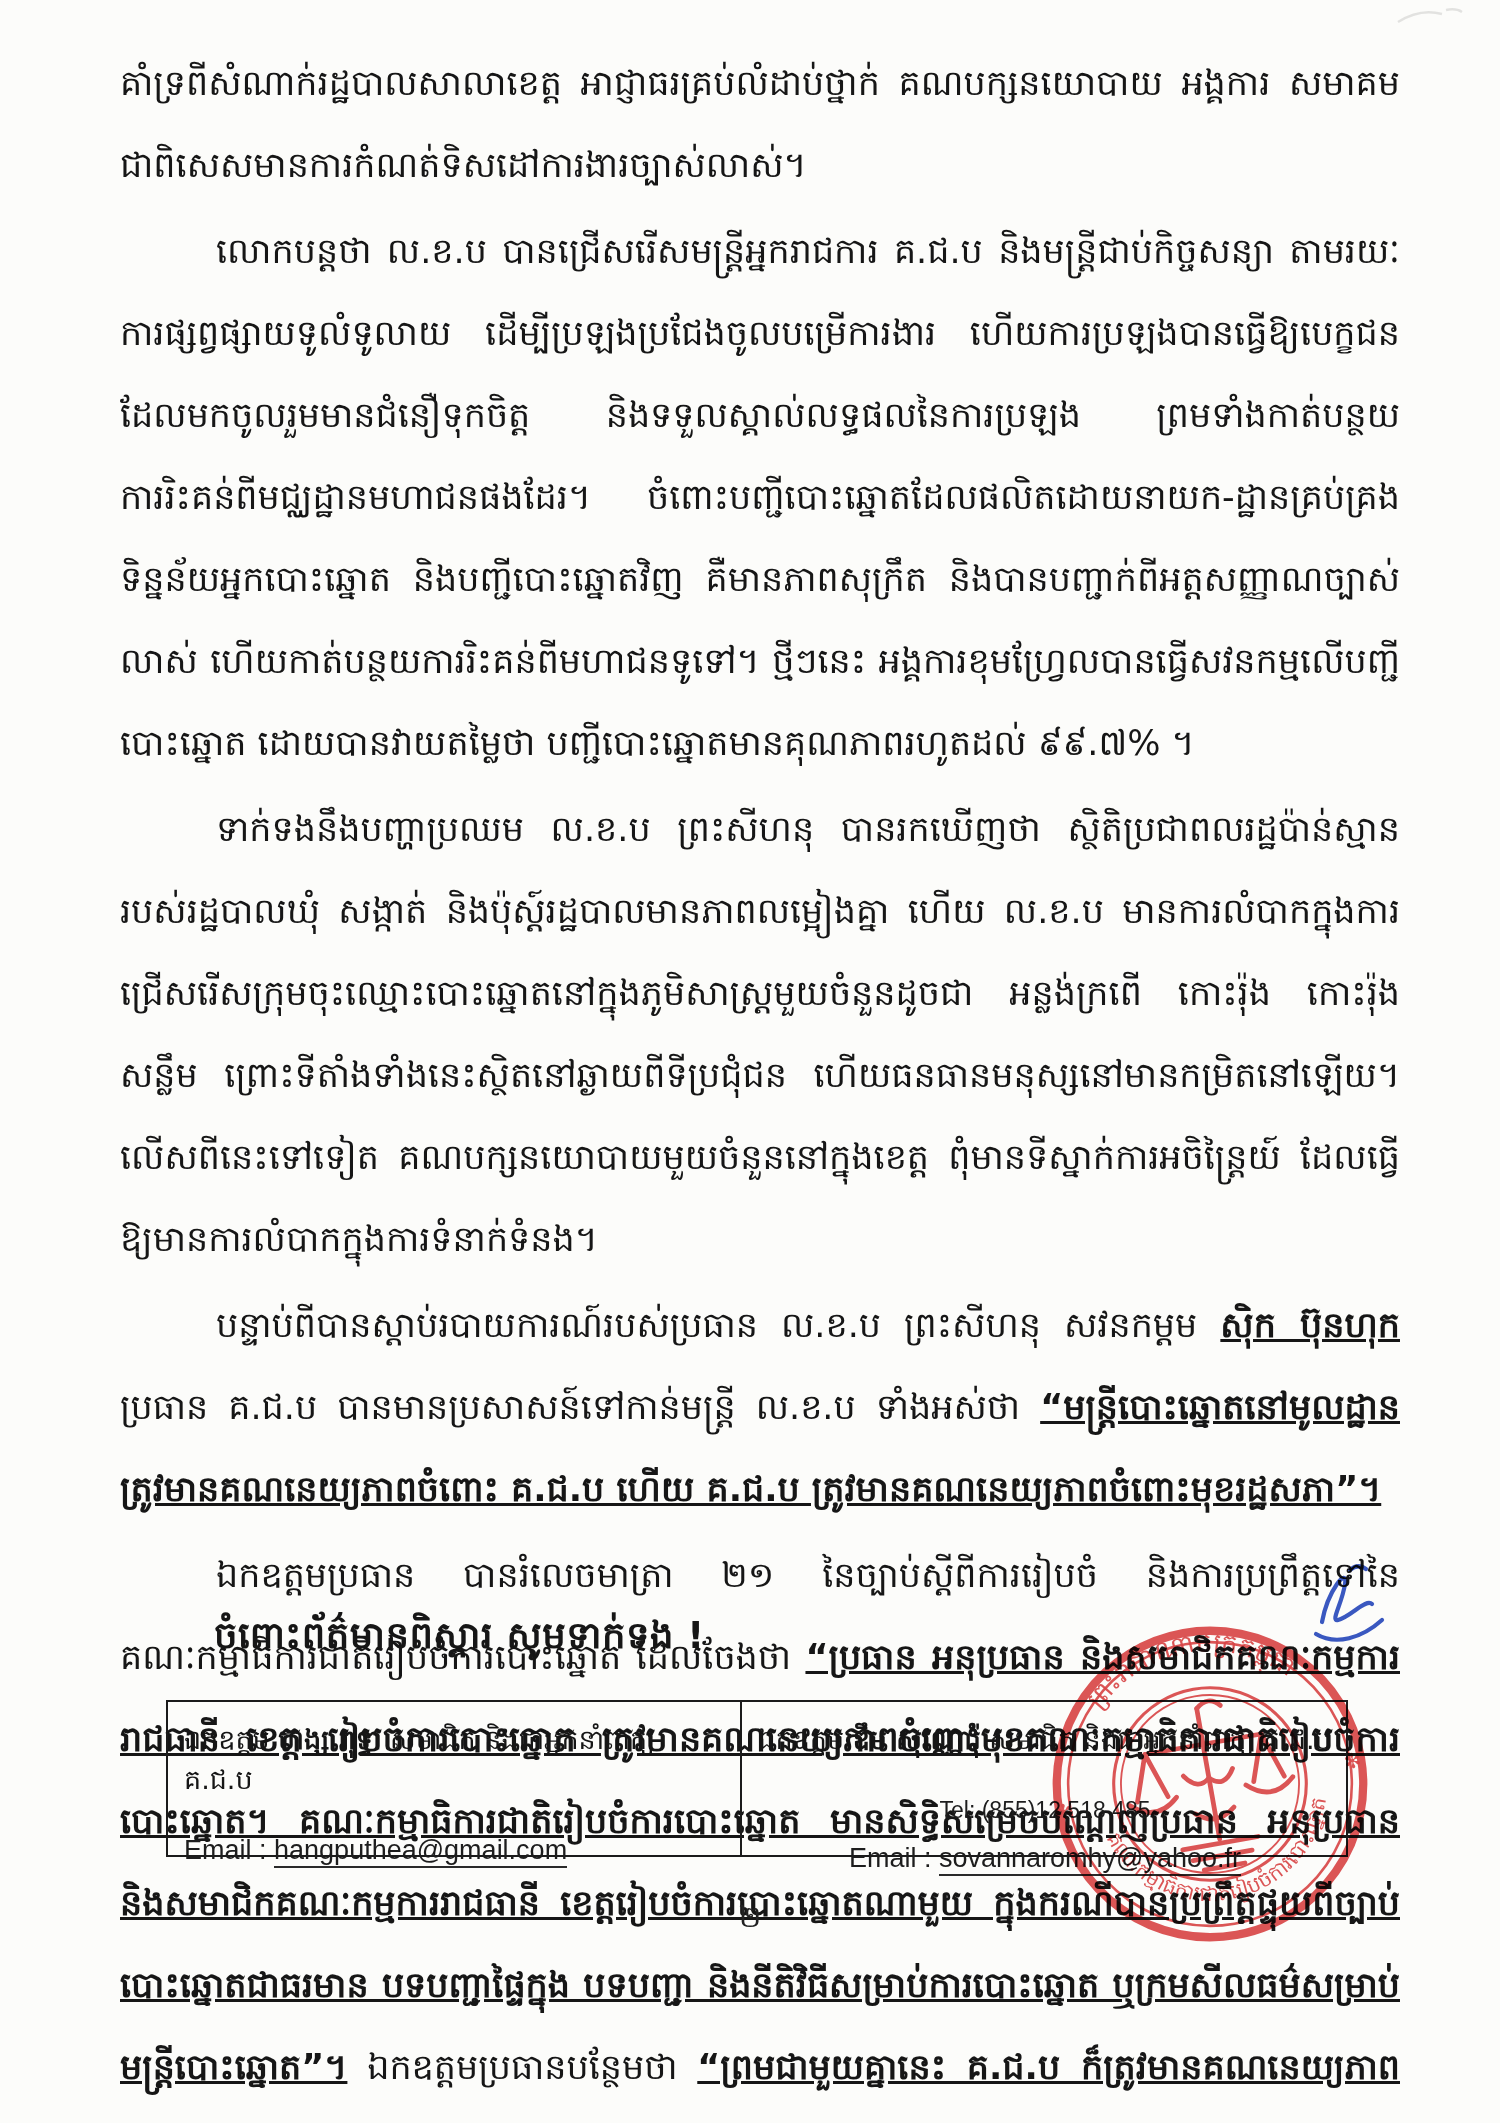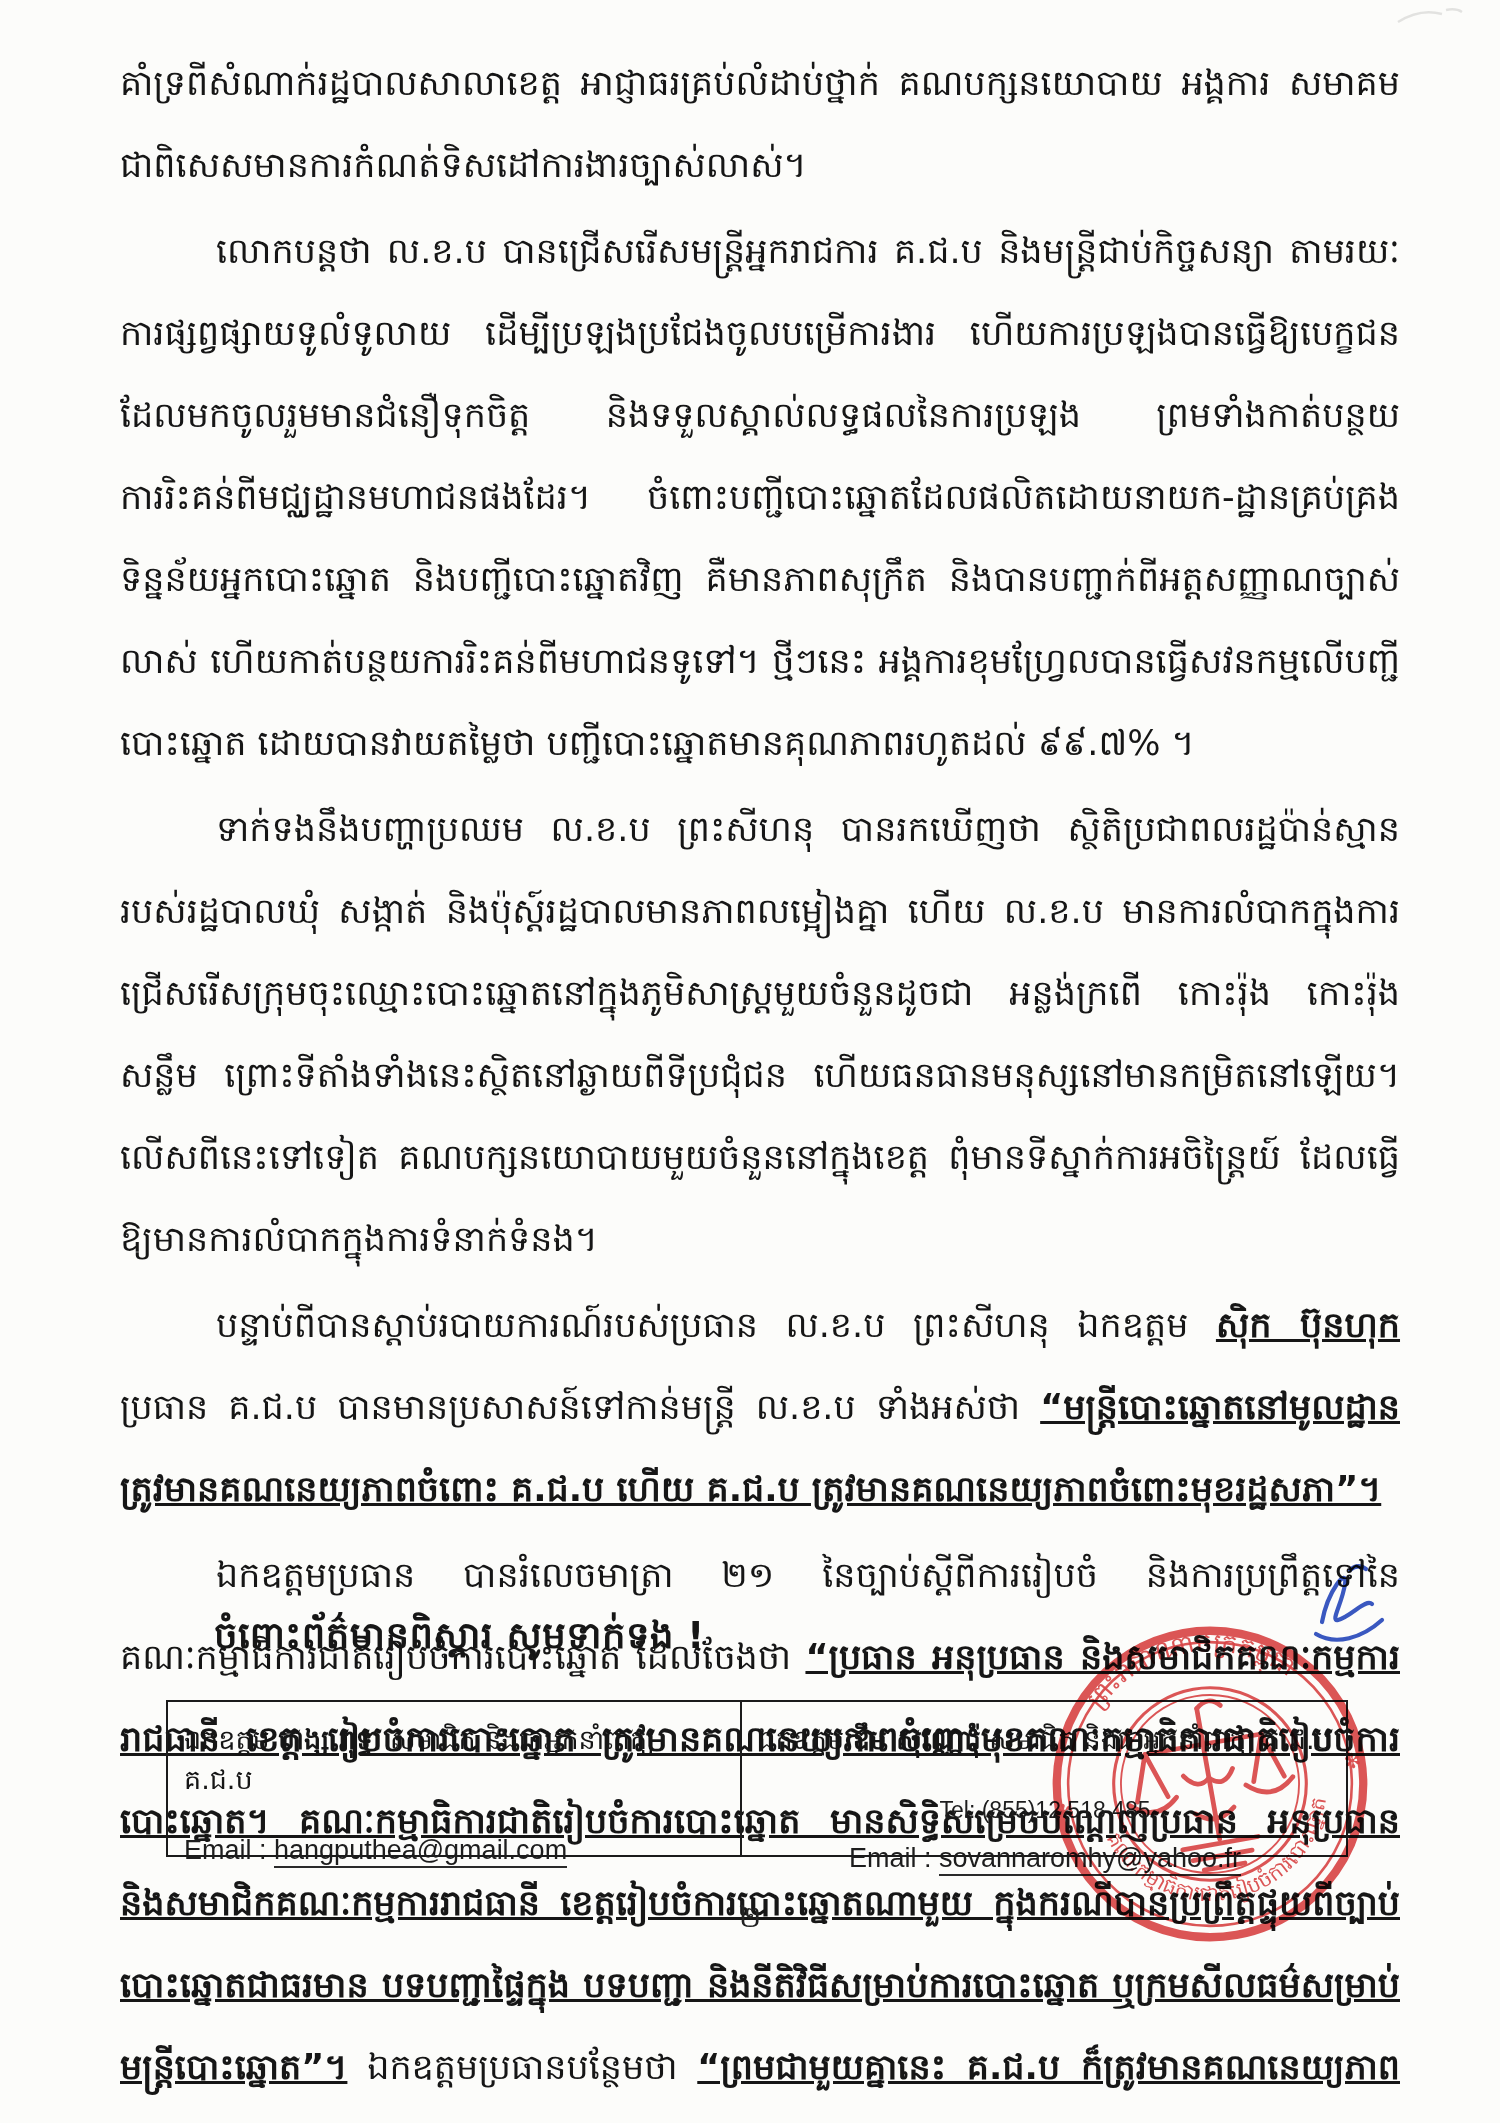--- a/index.html
+++ b/index.html
@@ -93,21 +93,21 @@
 </style>
 </head>
 <body>
 
 <div class="page">
 
   <div class="doc-body" id="doc-body">
       <div class="para"><span>គាំទ្រពីសំណាក់រដ្ឋបាលសាលាខេត្ត អាជ្ញាធរគ្រប់លំដាប់ថ្នាក់ គណបក្សនយោបាយ អង្គការ សមាគម ជាពិសេសមានការកំណត់ទិសដៅការងារច្បាស់លាស់។</span></div>
       <div class="para indent"><span>លោកបន្តថា ល.ខ.ប បានជ្រើសរើសមន្ត្រីអ្នករាជការ គ.ជ.ប និងមន្ត្រីជាប់កិច្ចសន្យា តាមរយៈការផ្សព្វផ្សាយទូលំទូលាយ ដើម្បីប្រឡងប្រជែងចូលបម្រើការងារ ហើយការប្រឡងបានធ្វើឱ្យបេក្ខជនដែលមកចូលរួមមានជំនឿទុកចិត្ត និងទទួលស្គាល់លទ្ធផលនៃការប្រឡង ព្រមទាំងកាត់បន្ថយការរិះគន់ពីមជ្ឈដ្ឋានមហាជនផងដែរ។ ចំពោះបញ្ជីបោះឆ្នោតដែលផលិតដោយនាយក-ដ្ឋានគ្រប់គ្រងទិន្នន័យអ្នកបោះឆ្នោត និងបញ្ជីបោះឆ្នោតវិញ គឺមានភាពសុក្រឹត និងបានបញ្ជាក់ពីអត្តសញ្ញាណច្បាស់លាស់ ហើយកាត់បន្ថយការរិះគន់ពីមហាជនទូទៅ។ ថ្មីៗនេះ អង្គការខុមហ្វ្រែលបានធ្វើសវនកម្មលើបញ្ជីបោះឆ្នោត ដោយបានវាយតម្លៃថា បញ្ជីបោះឆ្នោតមានគុណភាពរហូតដល់ ៩៩.៧% ។</span></div>
       <div class="para indent"><span>ទាក់ទងនឹងបញ្ហាប្រឈម ល.ខ.ប ព្រះសីហនុ បានរកឃើញថា ស្ថិតិប្រជាពលរដ្ឋប៉ាន់ស្មានរបស់រដ្ឋបាលឃុំ សង្កាត់ និងប៉ុស្ត៍រដ្ឋបាលមានភាពលម្អៀងគ្នា ហើយ ល.ខ.ប មានការលំបាកក្នុងការជ្រើសរើសក្រុមចុះឈ្មោះបោះឆ្នោតនៅក្នុងភូមិសាស្ត្រមួយចំនួនដូចជា អន្លង់ក្រពើ កោះរ៉ុង កោះរ៉ុងសន្លឹម ព្រោះទីតាំងទាំងនេះស្ថិតនៅឆ្ងាយពីទីប្រជុំជន ហើយធនធានមនុស្សនៅមានកម្រិតនៅឡើយ។ លើសពីនេះទៅទៀត គណបក្សនយោបាយមួយចំនួននៅក្នុងខេត្ត ពុំមានទីស្នាក់ការអចិន្ត្រៃយ៍ ដែលធ្វើឱ្យមានការលំបាកក្នុងការទំនាក់ទំនង។</span></div>
-      <div class="para indent"><span>បន្ទាប់ពីបានស្តាប់របាយការណ៍របស់ប្រធាន ល.ខ.ប ព្រះសីហនុ ឯកឧត្តម </span><span class="b">ស៊ិក ប៊ុនហុក</span><span> ប្រធាន គ.ជ.ប បានមានប្រសាសន៍ទៅកាន់មន្ត្រី ល.ខ.ប ទាំងអស់ថា </span><span class="b">“មន្ត្រីបោះឆ្នោតនៅមូលដ្ឋាន ត្រូវមានគណនេយ្យភាពចំពោះ គ.ជ.ប ហើយ គ.ជ.ប ត្រូវមានគណនេយ្យភាពចំពោះមុខរដ្ឋសភា”។</span></div>
+      <div class="para indent"><span>បន្ទាប់ពីបានស្តាប់របាយការណ៍របស់ប្រធាន ល.ខ.ប ព្រះសីហនុ សវនកម្តម </span><span class="b">ស៊ិក ប៊ុនហុក</span><span> ប្រធាន គ.ជ.ប បានមានប្រសាសន៍ទៅកាន់មន្ត្រី ល.ខ.ប ទាំងអស់ថា </span><span class="b">“មន្ត្រីបោះឆ្នោតនៅមូលដ្ឋាន ត្រូវមានគណនេយ្យភាពចំពោះ គ.ជ.ប ហើយ គ.ជ.ប ត្រូវមានគណនេយ្យភាពចំពោះមុខរដ្ឋសភា”។</span></div>
       <div class="para indent"><span>ឯកឧត្តមប្រធាន បានរំលេចមាត្រា ២១ នៃច្បាប់ស្តីពីការរៀបចំ និងការប្រព្រឹត្តទៅនៃគណៈកម្មាធិការជាតិរៀបចំការបោះឆ្នោត ដែលចែងថា </span><span class="b">“ប្រធាន អនុប្រធាន និងសមាជិកគណៈកម្មការរាជធានី ខេត្ត រៀបចំការបោះឆ្នោត ត្រូវមានគណនេយ្យភាពចំពោះមុខគណៈកម្មាធិការជាតិរៀបចំការបោះឆ្នោត។ គណៈកម្មាធិការជាតិរៀបចំការបោះឆ្នោត មានសិទ្ធិសម្រេចបណ្តេញប្រធាន អនុប្រធាន និងសមាជិកគណៈកម្មការរាជធានី ខេត្តរៀបចំការបោះឆ្នោតណាមួយ ក្នុងករណីបានប្រព្រឹត្តផ្ទុយពីច្បាប់បោះឆ្នោតជាធរមាន បទបញ្ជាផ្ទៃក្នុង បទបញ្ជា និងនីតិវិធីសម្រាប់ការបោះឆ្នោត ឬក្រមសីលធម៌សម្រាប់មន្ត្រីបោះឆ្នោត”។</span><span> ឯកឧត្តមប្រធានបន្ថែមថា </span><span class="b">“ព្រមជាមួយគ្នានេះ គ.ជ.ប ក៏ត្រូវមានគណនេយ្យភាពចំពោះមុខរដ្ឋសភាផងដែរ”។</span></div>
     </div>
 
   <div class="closing">ចំពោះព័ត៌មានពិស្តារ សូមទាក់ទង !</div>
 
   <div class="contact-box">
     <div class="contact-cell left">
       <div class="name-line">
         <span>ឯកឧត្តម</span>
         <b>ហង្ស ពុទ្ធា</b>

